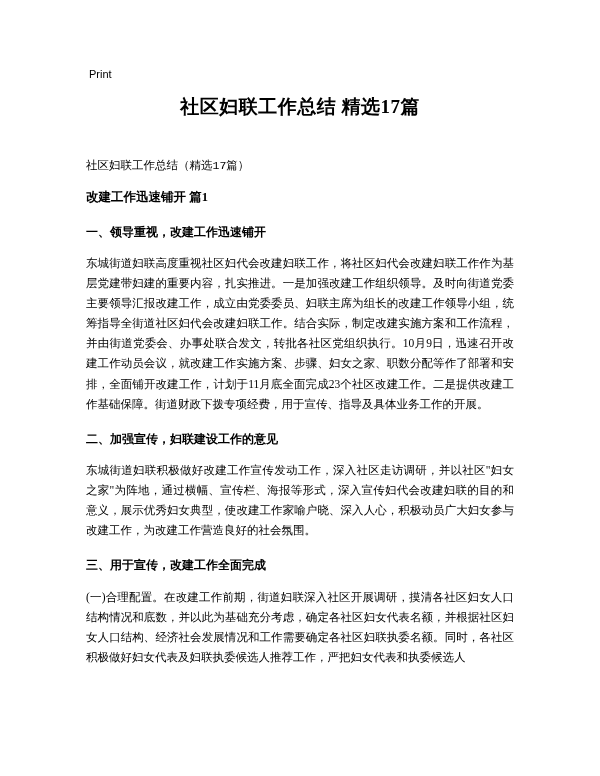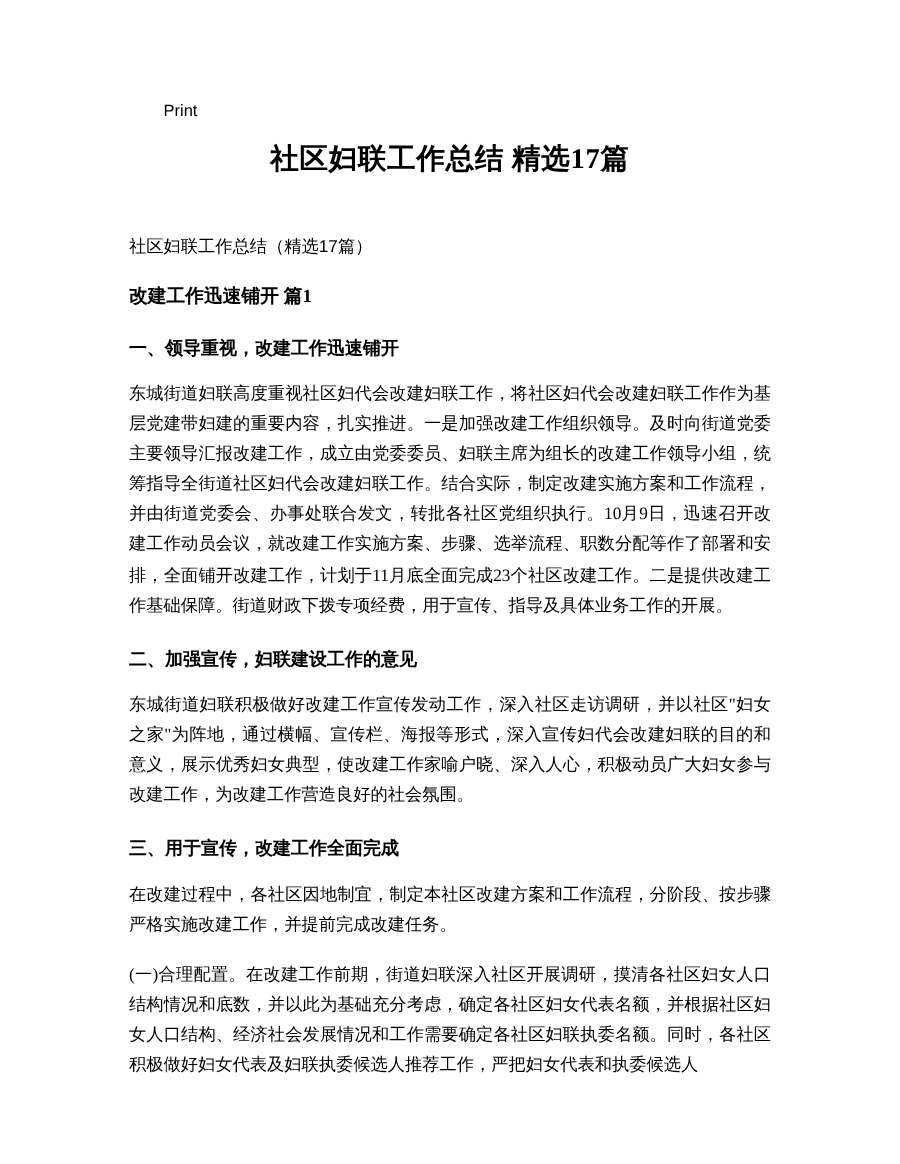--- a/index.html
+++ b/index.html
@@ -17,21 +17,21 @@
   .page {
     position: relative;
     width: 600px;
     height: 776px;
     box-sizing: border-box;
     padding: 0;
   }
   .print-bar {
     position: absolute;
     top: 68px;
-    left: 92px;
+    left: 72px;
     font-size: 11px;
     color: #000;
     font-family: "Liberation Sans", sans-serif;
     padding-left: 17px;
   }
   .content {
     position: absolute;
     top: 94px;
     left: 86px;
     width: 428px;
@@ -39,21 +39,21 @@
   h1.doc-title {
     font-family: "Liberation Serif", serif;
     font-size: 19px;
     font-weight: bold;
     text-align: center;
     margin: 0 0 36px 0;
     letter-spacing: 0.5px;
     line-height: 1.4;
   }
   .subtitle {
-    font-family: Liberation Sans, sans-serif;
+    font-family: Liberation Mono, monospace;
     font-size: 11.5px;
     margin: 0 0 14px 0;
     line-height: 1.5;
   }
   h2.sec-title {
     font-family: "Liberation Serif", serif;
     font-size: 12.5px;
     font-weight: bold;
     margin: 0 0 10px 0;
     line-height: 1.5;
@@ -81,21 +81,20 @@
 <div class="page">
 
   <div class="print-bar">Print</div>
 
   <div class="content">
     <h1 class="doc-title">社区妇联工作总结 精选17篇</h1>
     <div class="subtitle">社区妇联工作总结（精选17篇）</div>
     <h2 class="sec-title">改建工作迅速铺开 篇1</h2>
 
     <h3 class="head">一、领导重视，改建工作迅速铺开</h3>
-    <p class="para">东城街道妇联高度重视社区妇代会改建妇联工作，将社区妇代会改建妇联工作作为基层党建带妇建的重要内容，扎实推进。一是加强改建工作组织领导。及时向街道党委主要领导汇报改建工作，成立由党委委员、妇联主席为组长的改建工作领导小组，统筹指导全街道社区妇代会改建妇联工作。结合实际，制定改建实施方案和工作流程，并由街道党委会、办事处联合发文，转批各社区党组织执行。10月9日，迅速召开改建工作动员会议，就改建工作实施方案、步骤、选举流程、职数分配等作了部署和安排，全面铺开改建工作，计划于11月底全面完成23个社区改建工作。二是提供改建工作基础保障。街道财政下拨专项经费，用于宣传、指导及具体业务工作的开展。</p>
+    <p class="para">东城街道妇联高度重视社区妇代会改建妇联工作，将社区妇代会改建妇联工作作为基层党建带妇建的重要内容，扎实推进。一是加强改建工作组织领导。及时向街道党委主要领导汇报改建工作，成立由党委委员、妇联主席为组长的改建工作领导小组，统筹指导全街道社区妇代会改建妇联工作。结合实际，制定改建实施方案和工作流程，并由街道党委会、办事处联合发文，转批各社区党组织执行。10月9日，迅速召开改建工作动员会议，就改建工作实施方案、步骤、妇女之家、职数分配等作了部署和安排，全面铺开改建工作，计划于11月底全面完成23个社区改建工作。二是提供改建工作基础保障。街道财政下拨专项经费，用于宣传、指导及具体业务工作的开展。</p>
     <h3 class="head">二、加强宣传，妇联建设工作的意见</h3>
     <p class="para">东城街道妇联积极做好改建工作宣传发动工作，深入社区走访调研，并以社区"妇女之家"为阵地，通过横幅、宣传栏、海报等形式，深入宣传妇代会改建妇联的目的和意义，展示优秀妇女典型，使改建工作家喻户晓、深入人心，积极动员广大妇女参与改建工作，为改建工作营造良好的社会氛围。</p>
     <h3 class="head">三、用于宣传，改建工作全面完成</h3>
-    <p class="para">在改建过程中，各社区因地制宜，制定本社区改建方案和工作流程，分阶段、按步骤严格实施改建工作，并提前完成改建任务。</p>
     <p class="para">(一)合理配置。在改建工作前期，街道妇联深入社区开展调研，摸清各社区妇女人口结构情况和底数，并以此为基础充分考虑，确定各社区妇女代表名额，并根据社区妇女人口结构、经济社会发展情况和工作需要确定各社区妇联执委名额。同时，各社区积极做好妇女代表及妇联执委候选人推荐工作，严把妇女代表和执委候选人</p>
   </div>
 
 </div>
 
 </body></html>

